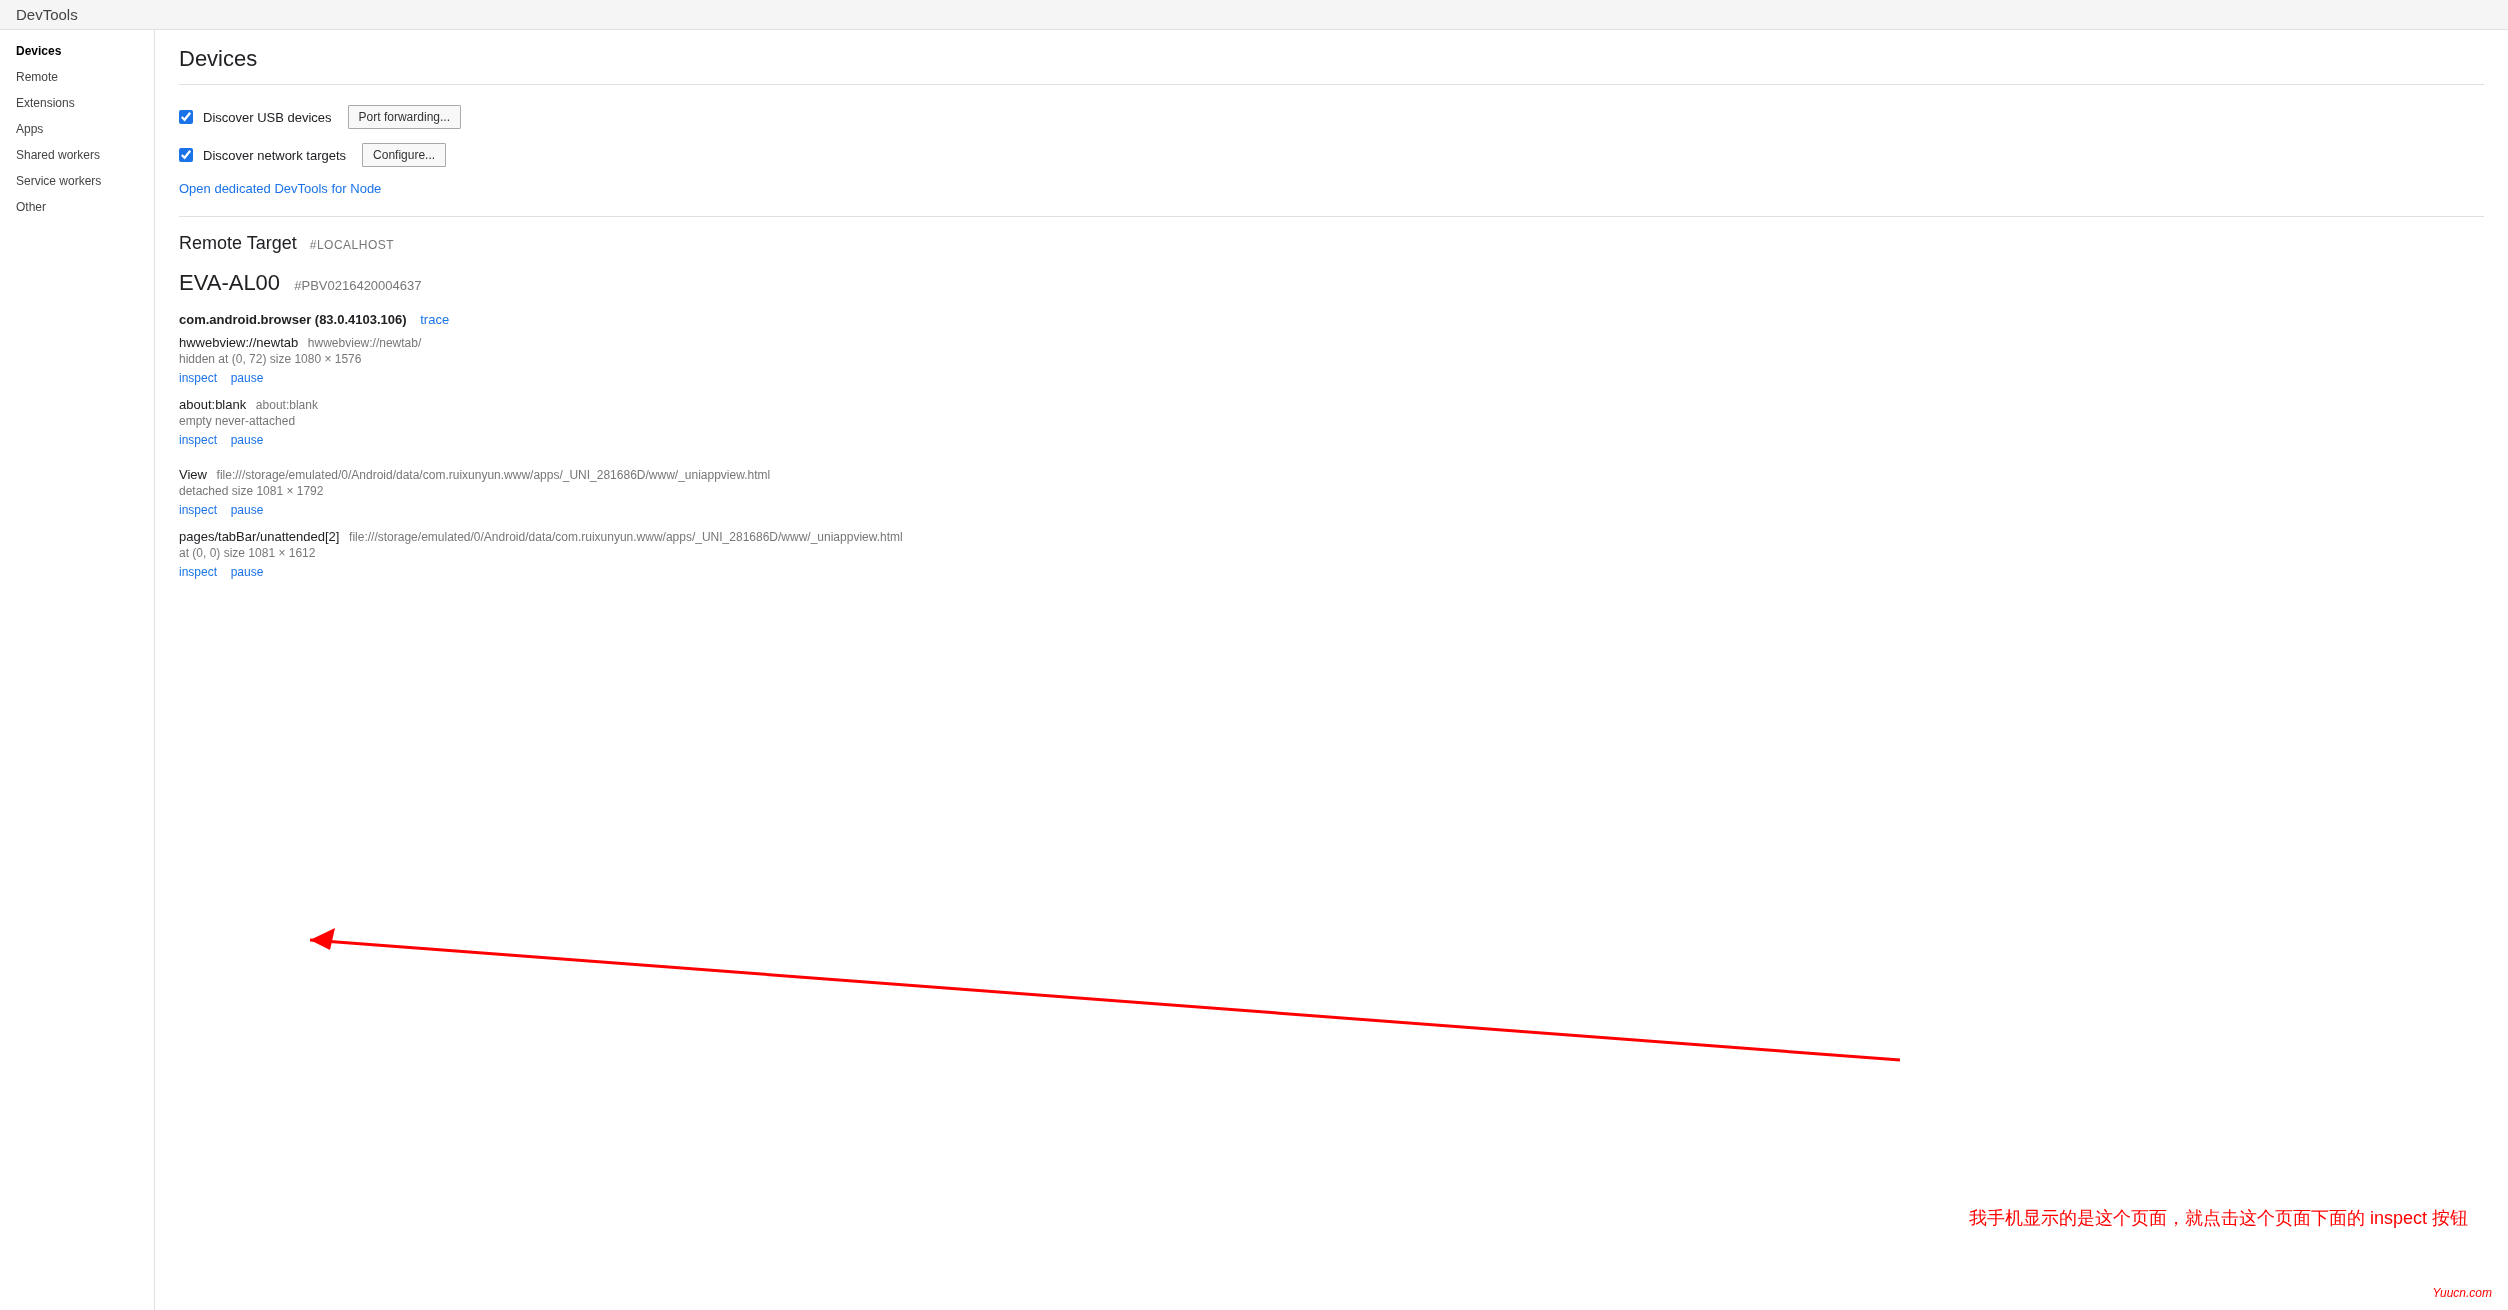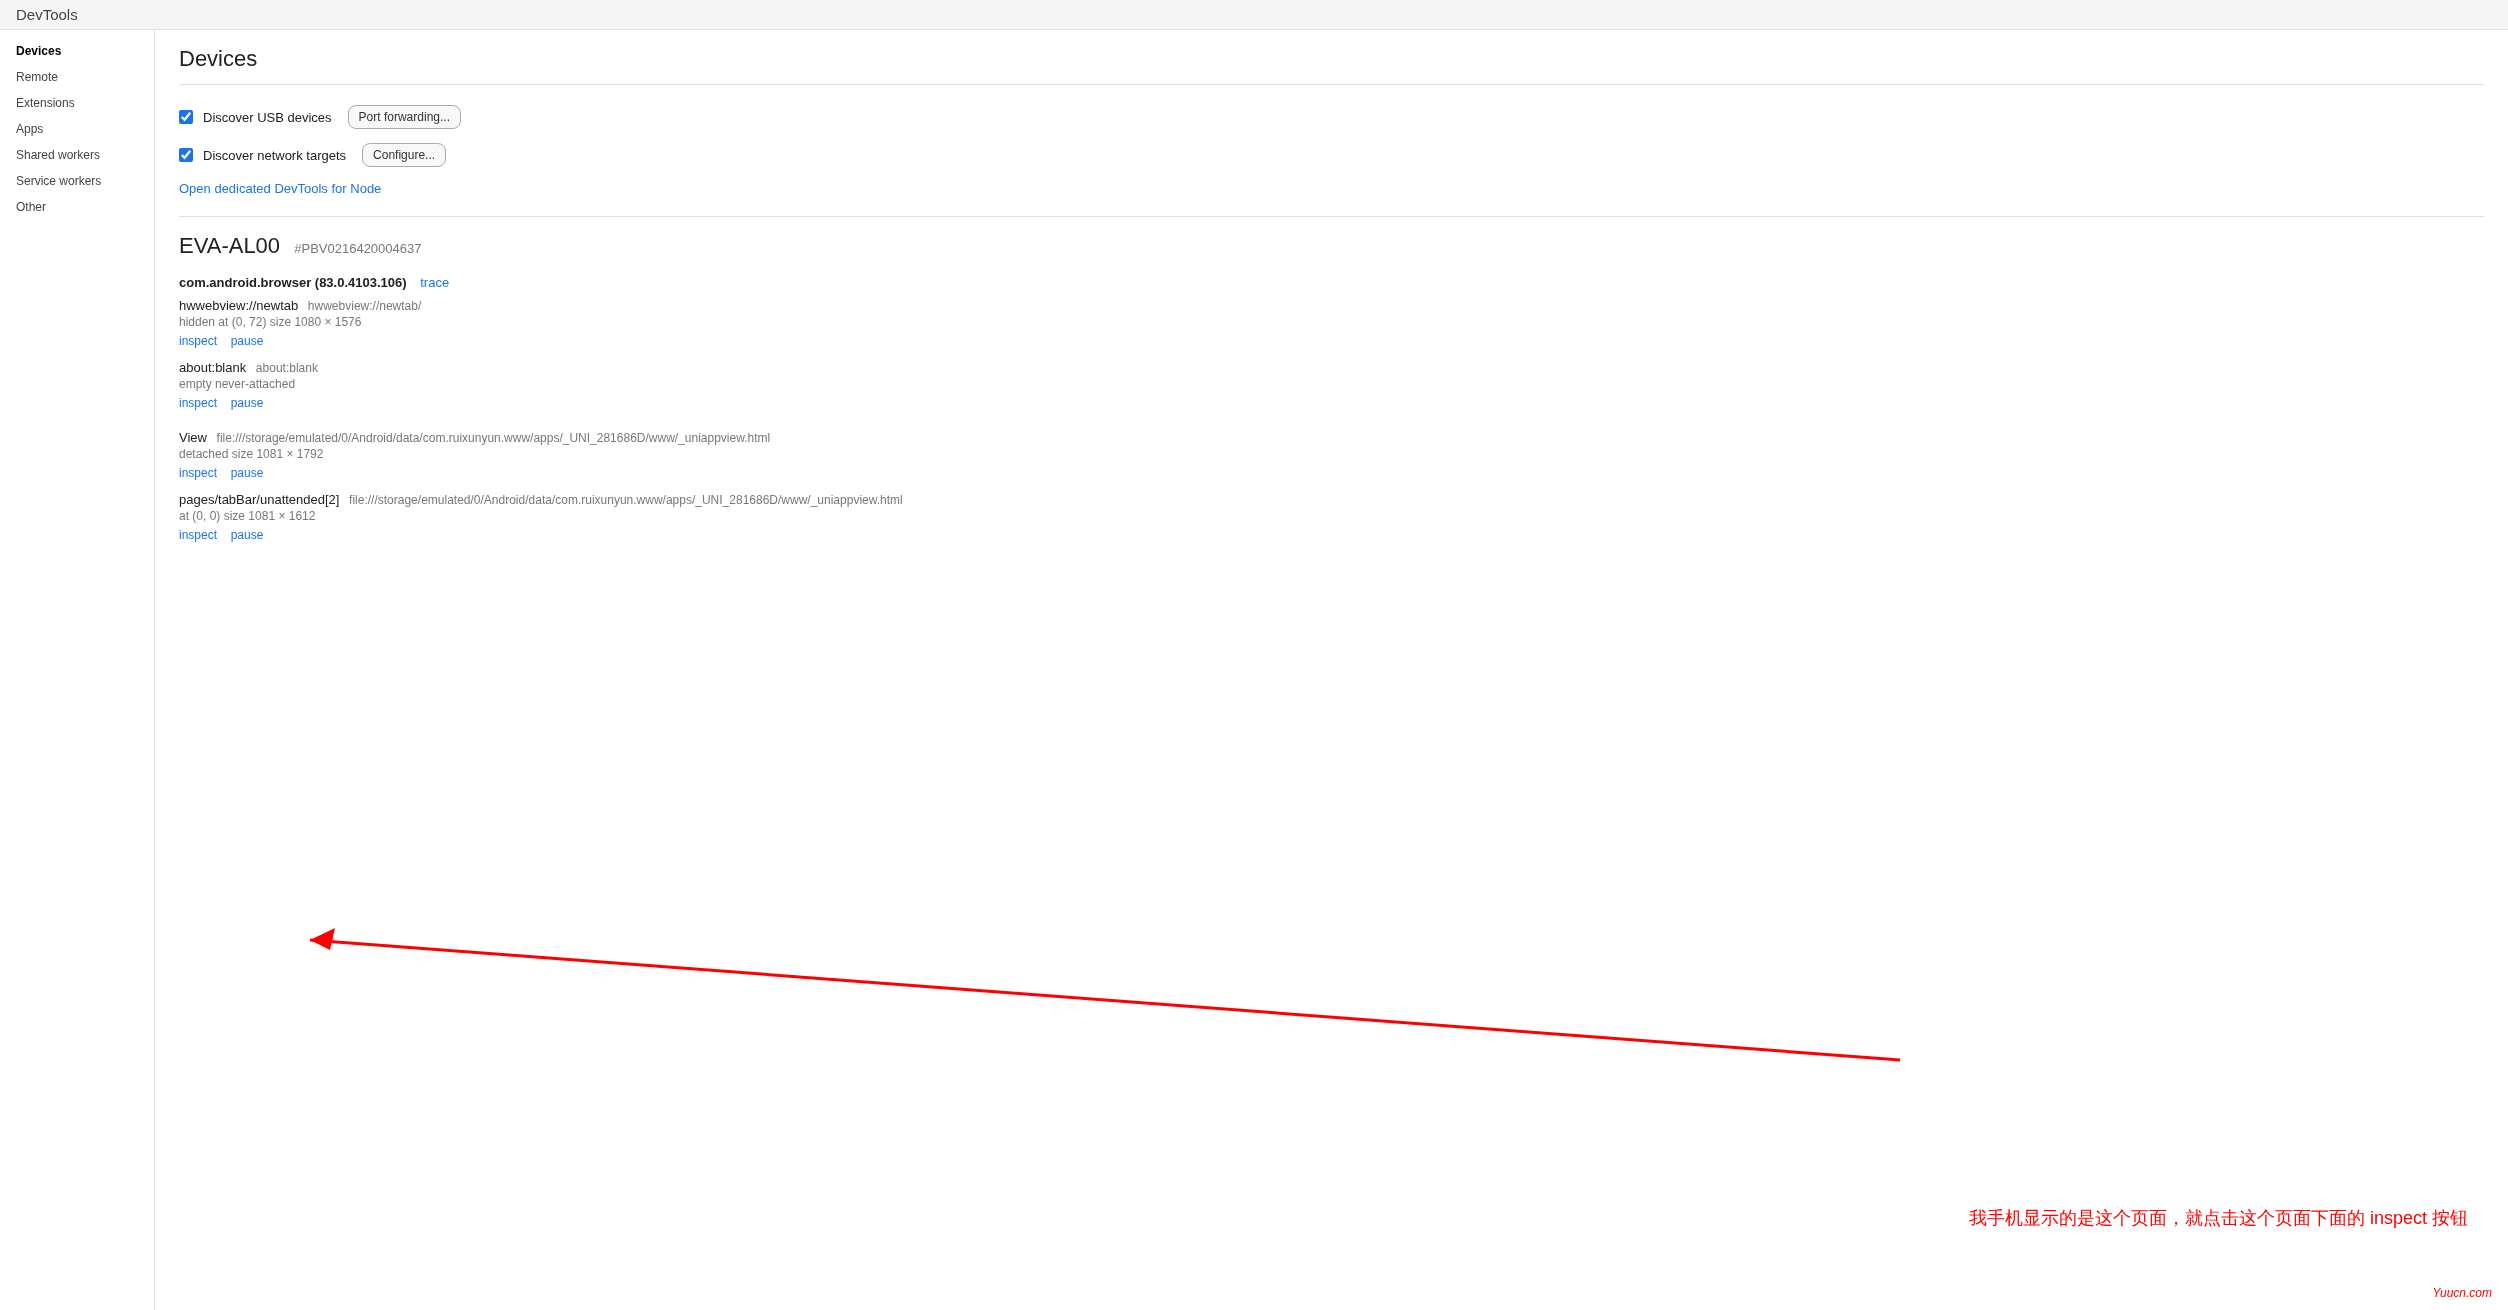--- a/index.html
+++ b/index.html
@@ -78,21 +78,21 @@
       font-size: 13px;
       color: #202124;
       margin-right: 16px;
     }
     .btn {
       padding: 4px 10px;
       font-size: 12px;
       border: 1px solid #aaa;
       background: #f8f8f8;
       cursor: pointer;
-      border-radius: 8px;
+      border-radius: 1px;
       color: #333;
     }
     .link {
       color: #1a73e8;
       text-decoration: none;
       font-size: 13px;
       cursor: pointer;
     }
     .open-devtools-link {
       display: block;
@@ -232,20 +232,24 @@
     <div class="checkbox-row">
       <input type="checkbox" checked="" style="">
       <span class="checkbox-label">Discover network targets</span>
       <button class="btn">Configure...</button>
     </div>
 
     <a class="link open-devtools-link">Open dedicated DevTools for Node</a>
 
     <hr class="section-divider">
 
+    <div class="remote-target-heading">
+      <span>Remote Target</span>
+      <span class="hash-label">#LOCALHOST</span>
+    </div>
 
     <div class="device-name">
       <span>EVA-AL00</span>
       <span class="device-id">#PBV0216420004637</span>
     </div>
 
     <div class="browser-entry">
       <div class="browser-name">
         <span>com.android.browser (83.0.4103.106)</span>
         <a class="link trace-link">trace</a>

